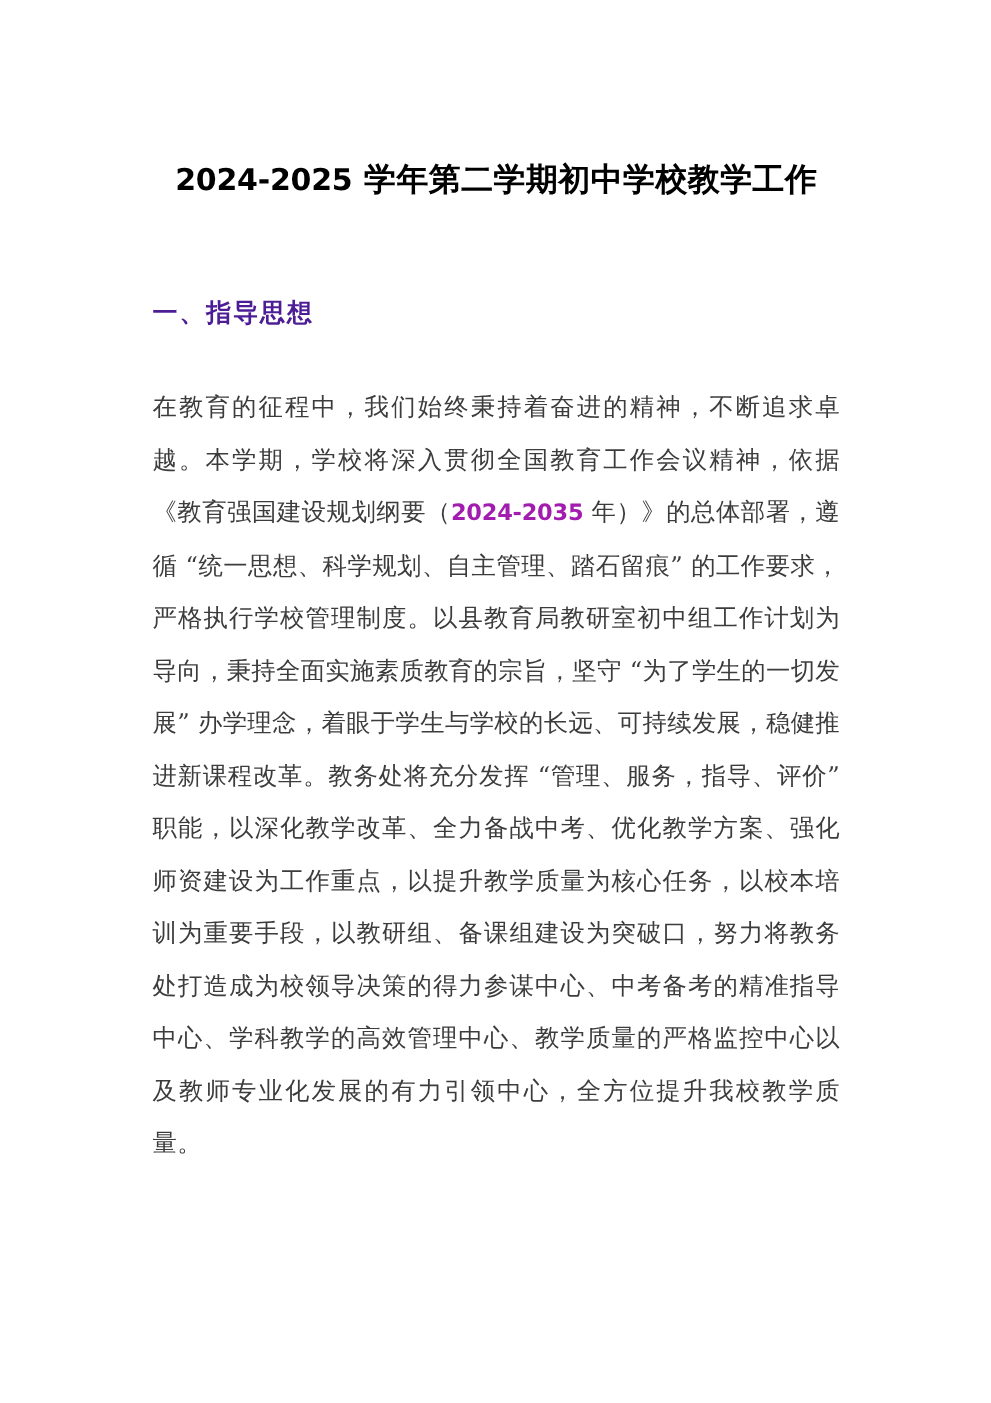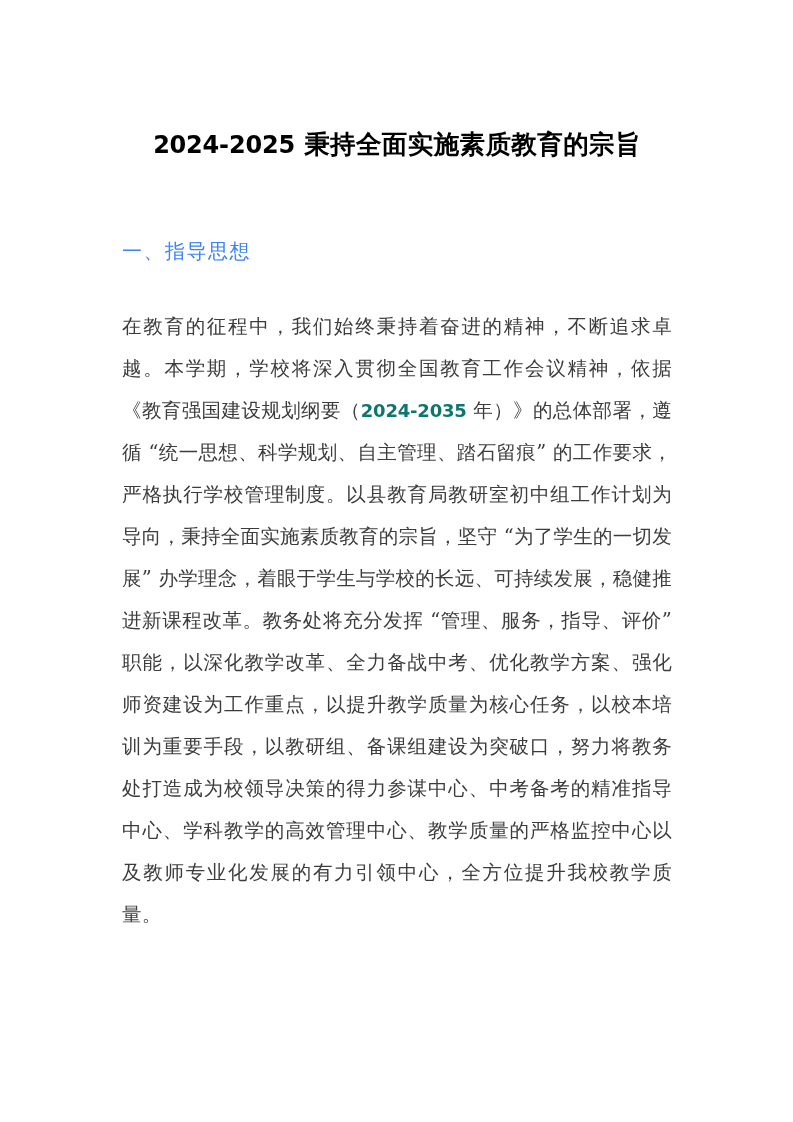--- a/index.html
+++ b/index.html
@@ -49,24 +49,24 @@
   .title-line {
     display: block;
   }
 
   
   .section-heading {
     margin: 0;
     padding-top: 68px;
     text-align: left;
     font-family: "DejaVu Serif", "Liberation Serif", serif;
-    font-weight: 400;
+    font-weight: 700;
     font-size: 20px;
     line-height: 30px;
-    color: #3b82f6;
+    color: #4c1d95;
     letter-spacing: 1.5px;
   }
 
   
   .body-paragraph {
     margin: 0;
     padding-top: 40px;
     font-family: "DejaVu Serif", "Liberation Serif", serif;
     font-weight: 400;
     font-size: 19.5px;
@@ -76,31 +76,31 @@
     text-justify: inter-character;
     letter-spacing: 0.2px;
     word-break: break-all;
   }
 
   .body-paragraph .latin {
     font-family: "DejaVu Sans", "Liberation Sans", sans-serif;
     font-weight: 700;
     font-size: 18px;
     letter-spacing: -0.2px;
-    color: #0f766e;
+    color: #a21caf;
   }
 </style>
 </head>
 <body>
 
 <div class="page">
   <div class="content">
 
     <h1 class="doc-title">
-      <span class="title-line"><span class="latin">2024-2025</span><span> 秉持全面实施素质教育的宗旨</span></span>
+      <span class="title-line"><span class="latin">2024-2025</span><span> 学年第二学期初中学校教学工作</span></span>
     </h1>
 
     <h2 class="section-heading">一、指导思想</h2>
 
     <p class="body-paragraph"><span>在教育的征程中，我们始终秉持着奋进的精神，不断追求卓越。本学期，学校将深入贯彻全国教育工作会议精神，依据《教育强国建设规划纲要（</span><span class="latin">2024-2035</span><span> 年）》的总体部署，遵循 “统一思想、科学规划、自主管理、踏石留痕” 的工作要求，严格执行学校管理制度。以县教育局教研室初中组工作计划为导向，秉持全面实施素质教育的宗旨，坚守 “为了学生的一切发展” 办学理念，着眼于学生与学校的长远、可持续发展，稳健推进新课程改革。教务处将充分发挥 “管理、服务，指导、评价” 职能，以深化教学改革、全力备战中考、优化教学方案、强化师资建设为工作重点，以提升教学质量为核心任务，以校本培训为重要手段，以教研组、备课组建设为突破口，努力将教务处打造成为校领导决策的得力参谋中心、中考备考的精准指导中心、学科教学的高效管理中心、教学质量的严格监控中心以及教师专业化发展的有力引领中心，全方位提升我校教学质量。</span></p>
 
   </div>
 </div>
 
 </body></html>

